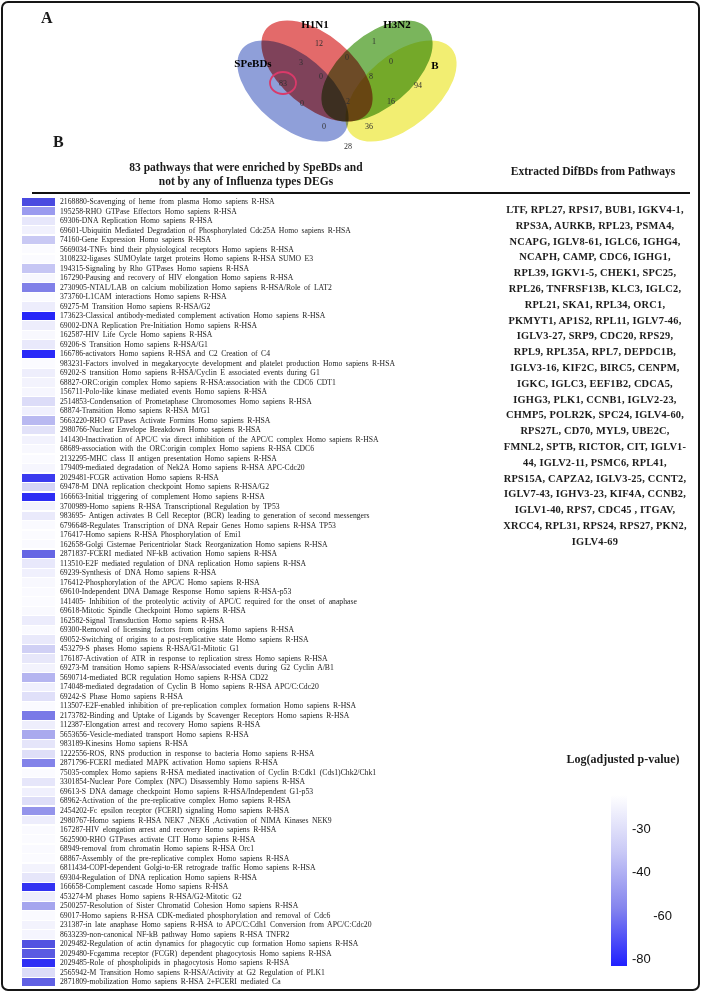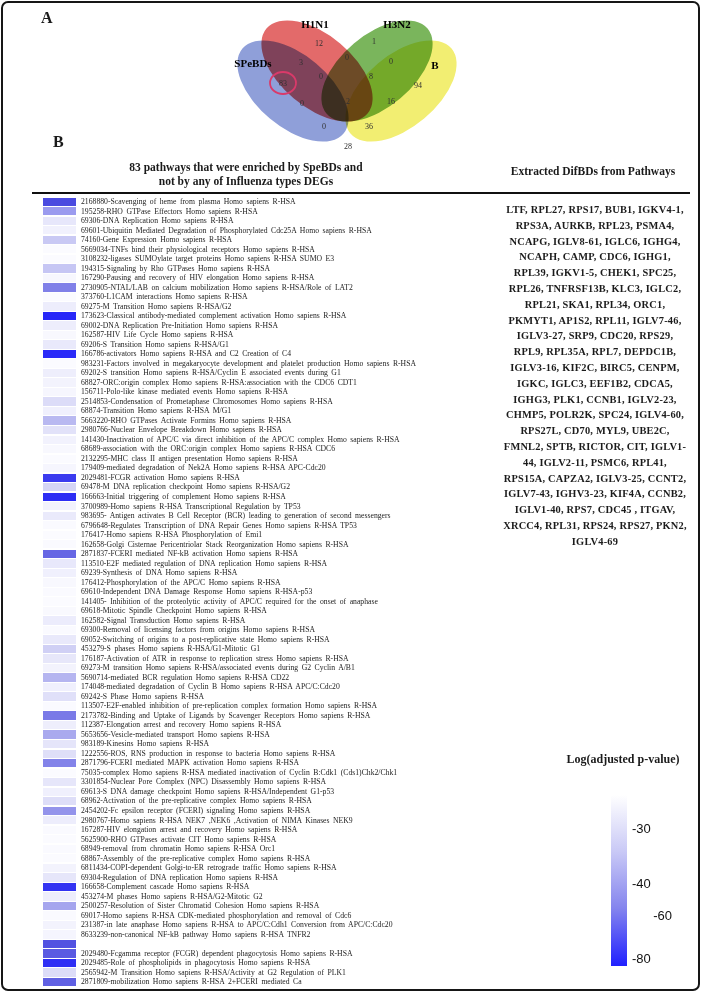--- a/index.html
+++ b/index.html
@@ -7,21 +7,21 @@
   .page{position:absolute;left:1px;top:1px;width:695px;height:986px;border:2px solid #161616;border-radius:7px;background:#fff;overflow:hidden;}
   .panel-letter{position:absolute;font-weight:bold;font-size:16px;font-family:"Liberation Serif",serif;}
   #panelA-label{left:38px;top:6px;}
   #panelB-label{left:50px;top:130px;}
   #venn{position:absolute;left:228px;top:8px;overflow:visible;}
   .venn-num{font-size:8px;fill:#303030;font-family:"Liberation Serif",serif;}
   .venn-set-label{font-size:11px;font-weight:bold;fill:#000;font-family:"Liberation Serif",serif;}
   #left-header{position:absolute;left:68px;top:157px;width:350px;text-align:center;font-weight:bold;font-size:11.5px;line-height:14px;}
   #right-header{position:absolute;left:487px;top:162px;width:206px;text-align:center;font-weight:bold;font-size:11.5px;}
   #header-rule{position:absolute;left:29px;top:189px;width:658px;height:2px;background:#101010;}
-  #pathway-list{position:absolute;left:40px;top:194px;width:460px;}
+  #pathway-list{position:absolute;left:19px;top:194px;width:460px;}
   .pathway-row{display:flex;align-items:center;height:9.52px;}
   .swatch{width:33px;height:8.3px;flex:none;}
   .pathway-label{margin-left:5px;font-size:7.7px;white-space:nowrap;word-spacing:1.6px;color:#1c1c1c;line-height:9.5px;}
   #gene-list{position:absolute;left:486px;top:199px;width:212px;text-align:center;font-size:10.4px;line-height:15.8px;letter-spacing:0.2px;color:#1b1b1b;font-weight:bold;}
   #legend-title{position:absolute;left:538px;top:749px;width:164px;text-align:center;font-weight:bold;font-size:12px;}
   #colorbar{position:absolute;left:608px;top:792px;width:16px;height:171px;background:linear-gradient(to bottom,#ffffff 0%,#c9c9f6 33%,#8585ee 66%,#2020ff 100%);}
   .cbar-tick{position:absolute;left:629px;width:40px;font-family:"Liberation Sans",sans-serif;font-size:13px;color:#111;}
 </style>
 </head>
 <body>
@@ -372,20 +372,21 @@
       <div class="pathway-row">
         <div class="swatch" style="background: rgb(243, 243, 253);"></div>
         <span class="pathway-label">231387-in late anaphase Homo sapiens R-HSA to APC/C:Cdh1 Conversion from APC/C:Cdc20</span>
       </div>
       <div class="pathway-row">
         <div class="swatch" style="background: rgb(245, 245, 254);"></div>
         <span class="pathway-label">8633239-non-canonical NF-kB pathway Homo sapiens R-HSA TNFR2</span>
       </div>
       <div class="pathway-row">
         <div class="swatch" style="background: rgb(82, 82, 225);"></div>
+        <span class="pathway-label">2029482-Regulation of actin dynamics for phagocytic cup formation Homo sapiens R-HSA</span>
       </div>
       <div class="pathway-row">
         <div class="swatch" style="background: rgb(90, 90, 226);"></div>
         <span class="pathway-label">2029480-Fcgamma receptor (FCGR) dependent phagocytosis Homo sapiens R-HSA</span>
       </div>
       <div class="pathway-row">
         <div class="swatch" style="background: rgb(47, 47, 245);"></div>
         <span class="pathway-label">2029485-Role of phospholipids in phagocytosis Homo sapiens R-HSA</span>
       </div>
       <div class="pathway-row">
@@ -419,17 +420,17 @@
       <div>IGLV7-43, IGHV3-23, KIF4A, CCNB2,</div>
       <div>IGLV1-40, RPS7, CDC45 , ITGAV,</div>
       <div>XRCC4, RPL31, RPS24, RPS27, PKN2,</div>
       <div>IGLV4-69</div>
     </div>
 
   <div id="legend-title">Log(adjusted p-value)</div>
   <div id="colorbar"></div>
   <div id="colorbar-ticks">
       <div class="cbar-tick" style="top: 818px;">-30</div>
-      <div class="cbar-tick" style="top: 861.3px; margin-top: 12px;">-40</div>
+      <div class="cbar-tick" style="top: 861.3px;">-40</div>
       <div class="cbar-tick" style="top: 904.6px; text-align: right;">-60</div>
       <div class="cbar-tick" style="top: 947.9px;">-80</div>
     </div>
 </div>
 
 </body></html>

